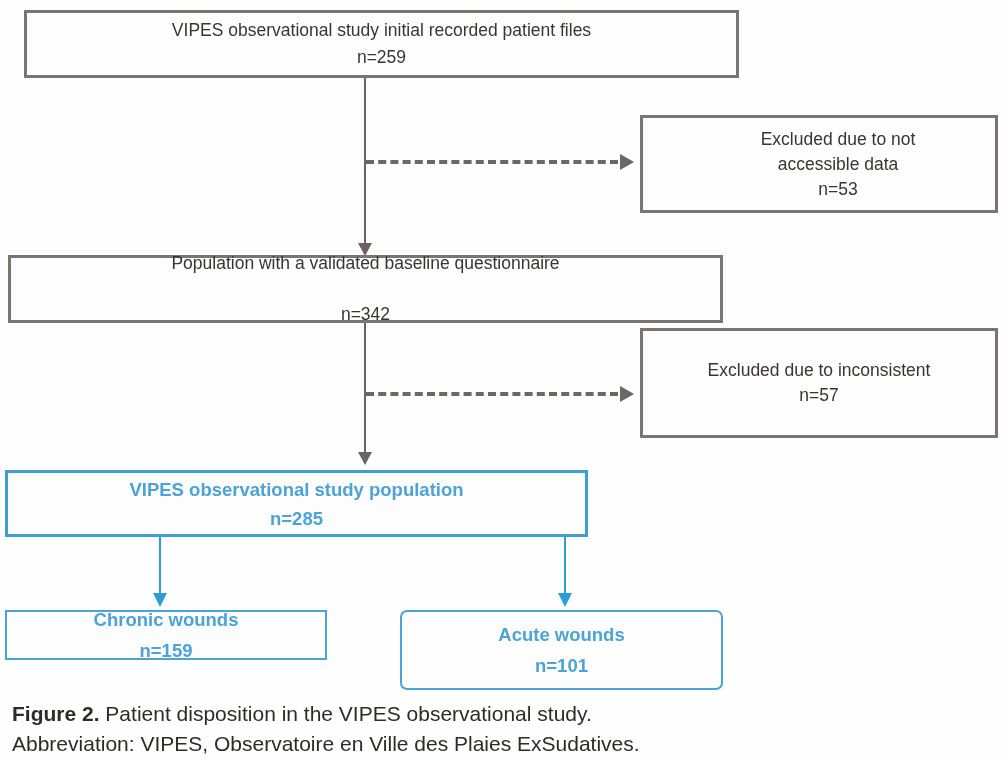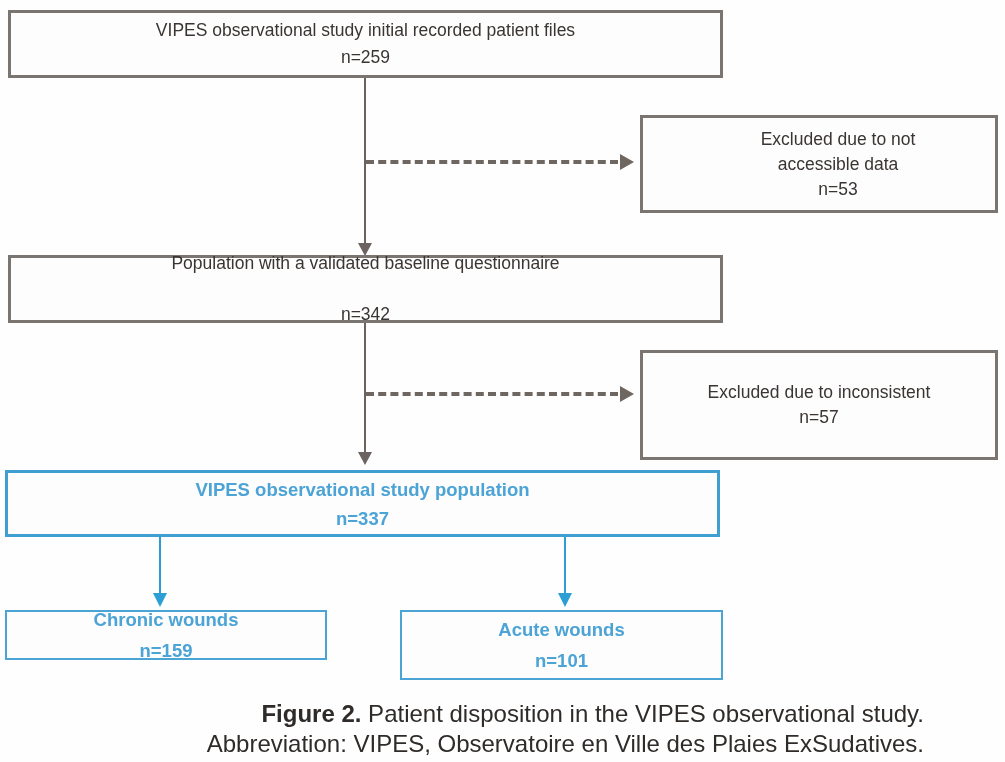--- a/index.html
+++ b/index.html
@@ -40,31 +40,31 @@
   .dashed-line{
     position:absolute;height:0;
     border-top:4px dashed #6e6661;
   }
   .arrow-right{
     position:absolute;width:0;height:0;
     border-top:8px solid transparent;border-bottom:8px solid transparent;
     border-left:14px solid #6e6661;
   }
   .caption{
-    position:absolute;left:24px;top:699px;width:900px;
-    color:#2f2b29;font-size:24px;line-height:30px;text-align:right;
+    position:absolute;left:12px;top:699px;width:900px;
+    color:#2f2b29;font-size:21px;line-height:30px;
   }
   .caption .bold{font-weight:bold;}
 </style>
 </head>
 <body>
 
 <div id="canvas">
 
-  <div class="box gray-box" style="left:8px;top:10px;width:715px;height:68px;">
+  <div class="box gray-box" style="left:24px;top:10px;width:715px;height:68px;">
     <div class="line">VIPES observational study initial recorded patient files</div>
     <div class="line">n=259</div>
   </div>
 
   <div class="vline" style="left:364px;top:78px;height:166px;"></div>
   <div class="arrow-down" style="left:358px;top:243px;"></div>
 
   <div class="dashed-line" style="left:366px;top:160px;width:252px;"></div>
   <div class="arrow-right" style="left:620px;top:154px;"></div>
 
@@ -78,42 +78,42 @@
     <div class="line">Population with a validated baseline questionnaire</div>
     <div class="line">n=342</div>
   </div>
 
   <div class="vline" style="left:364px;top:323px;height:130px;"></div>
   <div class="arrow-down" style="left:358px;top:452px;"></div>
 
   <div class="dashed-line" style="left:366px;top:392px;width:252px;"></div>
   <div class="arrow-right" style="left:620px;top:386px;"></div>
 
-  <div class="box gray-box excl" style="left:640px;top:350px;width:358px;height:110px;">
+  <div class="box gray-box excl" style="left:640px;top:328px;width:358px;height:110px;">
     <div class="line">Excluded due to inconsistent</div>
     <div class="line">n=57</div>
   </div>
 
-  <div class="box blue-box" style="left:5px;top:470px;width:715px;height:67px;">
+  <div class="box blue-box" style="left:5px;top:470px;width:583px;height:67px;">
     <div class="line">VIPES observational study population</div>
-    <div class="line">n=337</div>
+    <div class="line">n=285</div>
   </div>
 
   <div class="vline-blue" style="left:159px;top:537px;height:57px;"></div>
   <div class="arrow-down-blue" style="left:153px;top:593px;"></div>
 
   <div class="vline-blue" style="left:564px;top:537px;height:57px;"></div>
   <div class="arrow-down-blue" style="left:558px;top:593px;"></div>
 
   <div class="box blue-box-thin" style="left:5px;top:610px;width:322px;height:50px;">
     <div class="line">Chronic wounds</div>
     <div class="line">n=159</div>
   </div>
 
-  <div class="box blue-box-thin" style="left:400px;top:610px;width:323px;height:70px;">
+  <div class="box blue-box-thin" style="left:400px;top:610px;width:323px;height:80px;border-radius:7px;">
     <div class="line">Acute wounds</div>
     <div class="line">n=101</div>
   </div>
 
   <div class="caption">
     <div><span class="bold">Figure 2.</span><span> Patient disposition in the VIPES observational study.</span></div>
     <div>Abbreviation: VIPES, Observatoire en Ville des Plaies ExSudatives.</div>
   </div>
 
 </div>

